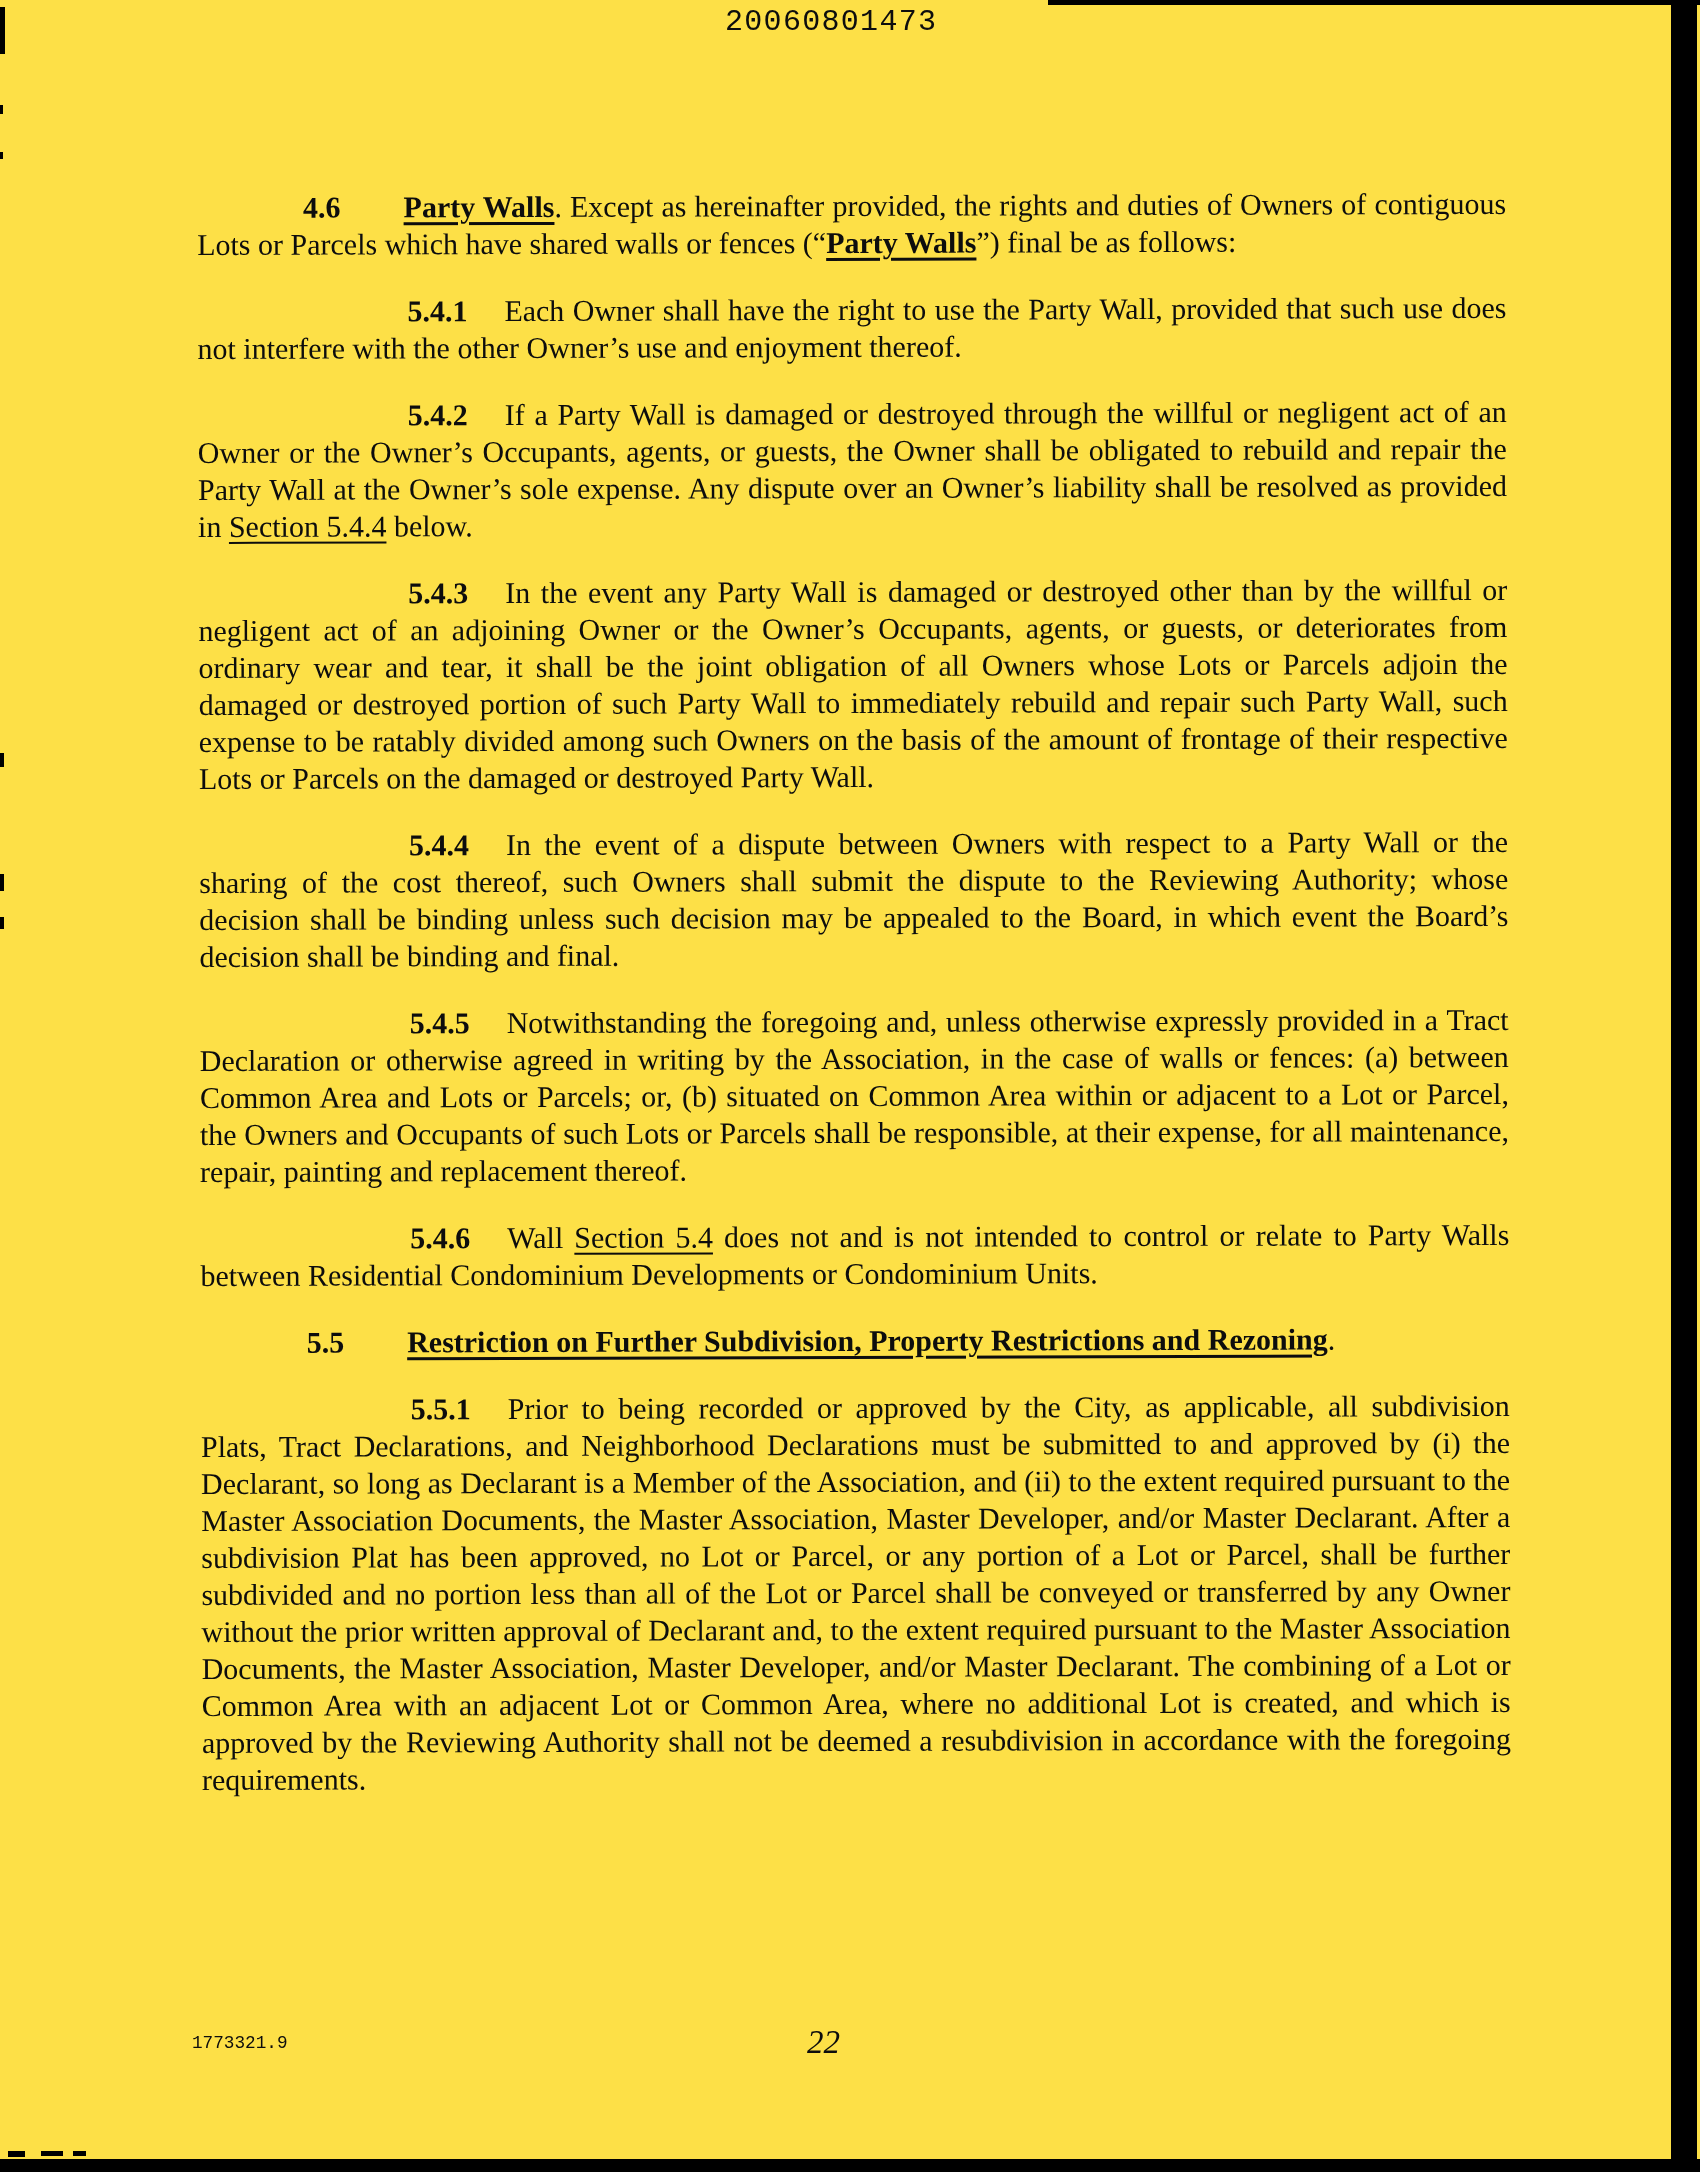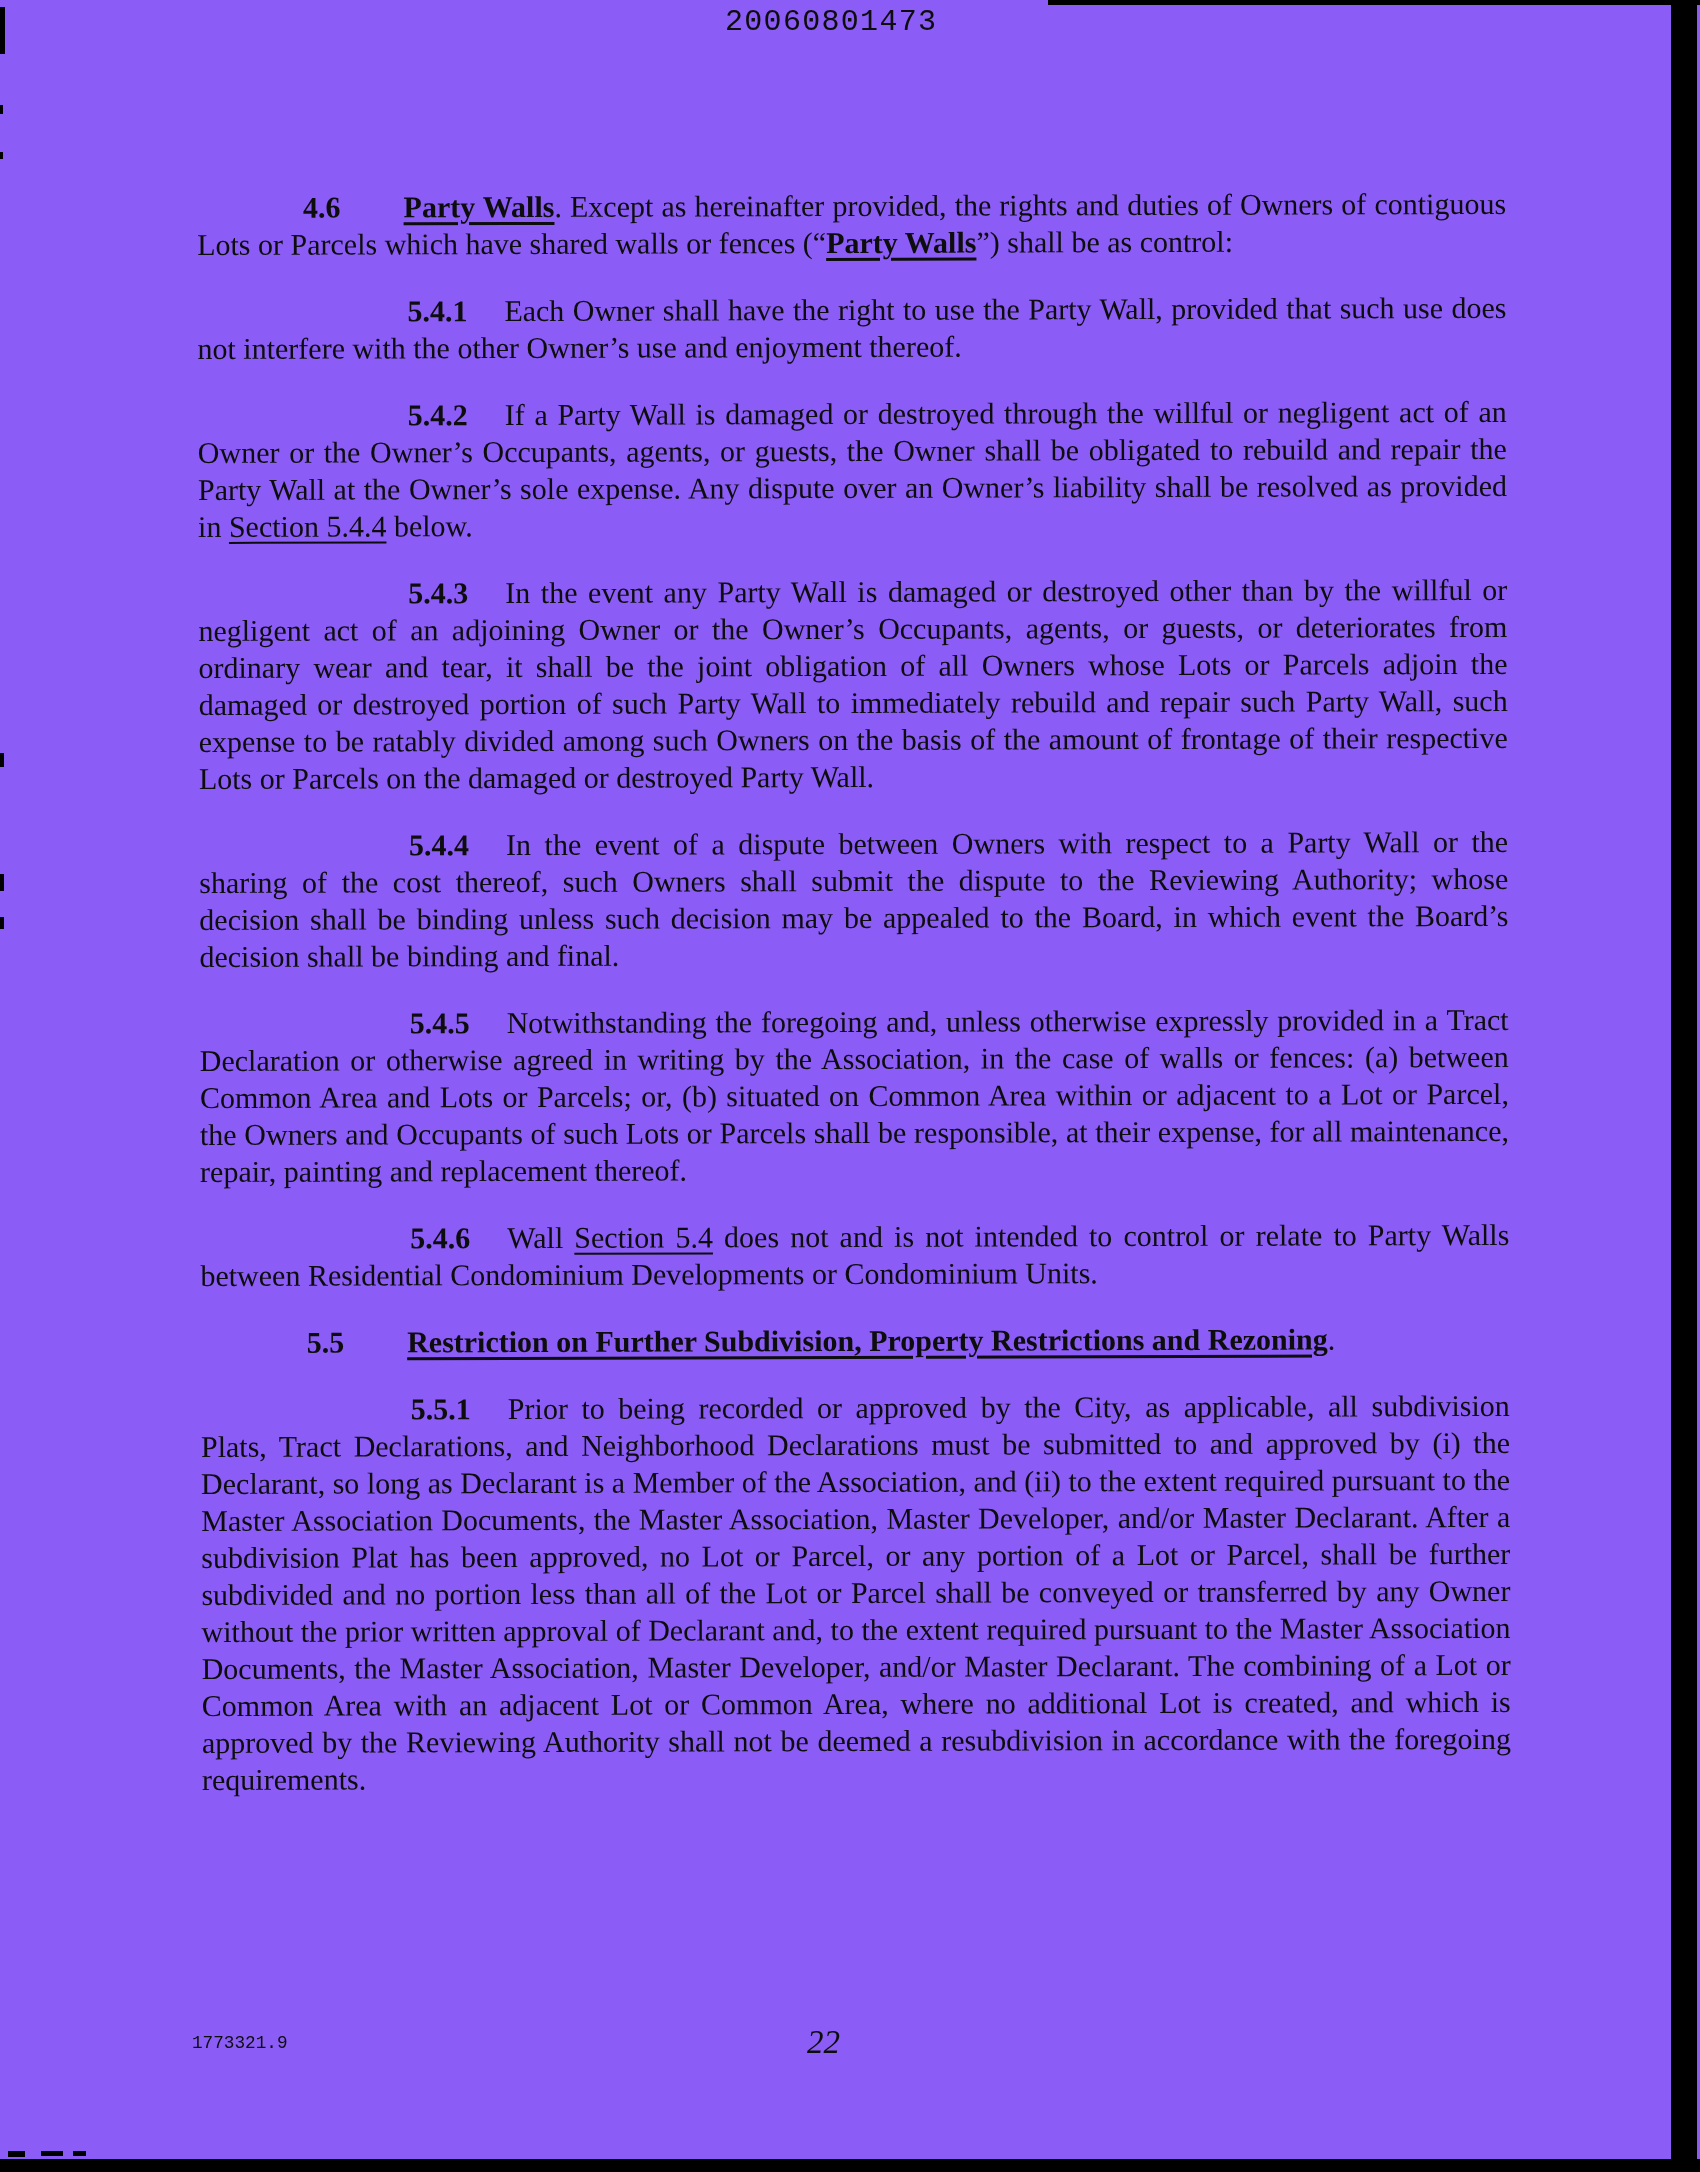--- a/index.html
+++ b/index.html
@@ -1,17 +1,17 @@
 <!DOCTYPE html>
 <html style="font-size:10.5px"><head>
 <meta charset="utf-8">
 <style>
   html,body { margin:0; padding:0; background:#e8e8e8; }
   .page {
-    position:relative; width:1700px; height:2172px; background:#8b5cf6;
+    position:relative; width:1700px; height:2172px; background:#fde047;
     overflow:hidden; font-family:"Liberation Serif", serif; color:#0d0d0d;
   }
   
   .art { position:absolute; background:#000; }
   .top-strip   { left:1048px; top:0; width:652px; height:4.6px; }
   .right-bar   { left:1671px; top:0; width:26px; height:2172px; }
   .bottom-bar  { left:0; top:2159px; width:1700px; height:13.8px; }
   .lm1 { left:0; top:6.6px;   width:4.6px;  height:47px; }
   .lm2 { left:0; top:105px;  width:3.3px;  height:9.2px; }
   .lm3 { left:0; top:152px;  width:3.3px;  height:7.2px; }
@@ -66,21 +66,21 @@
   <div class="art lm5"></div>
   <div class="art lm6"></div>
   <div class="art sm1"></div>
   <div class="art sm2"></div>
   <div class="art sm3"></div>
 
   <div class="doc-number">20060801473</div>
 
   <main class="content">
 
-    <p class="p-head"><span class="num">4.6</span><span class="tab-wide"></span><span class="bu">Party Walls</span><span>.  Except as hereinafter provided, the rights and duties of Owners of contiguous Lots or Parcels which have shared walls or fences (“</span><span class="bu">Party Walls</span><span>”) shall be as control:</span></p>
+    <p class="p-head"><span class="num">4.6</span><span class="tab-wide"></span><span class="bu">Party Walls</span><span>.  Except as hereinafter provided, the rights and duties of Owners of contiguous Lots or Parcels which have shared walls or fences (“</span><span class="bu">Party Walls</span><span>”) final be as follows:</span></p>
 
     <p class="p-sub"><span class="num">5.4.1</span><span class="tab-sub"></span><span>Each Owner shall have the right to use the Party Wall, provided that such use does not interfere with the other Owner’s use and enjoyment thereof.</span></p>
 
     <p class="p-sub"><span class="num">5.4.2</span><span class="tab-sub"></span><span>If a Party Wall is damaged or destroyed through the willful or negligent act of an Owner or the Owner’s Occupants, agents, or guests, the Owner shall be obligated to rebuild and repair the Party Wall at the Owner’s sole expense.  Any dispute over an Owner’s liability shall be resolved as provided in </span><span class="u">Section 5.4.4</span><span> below.</span></p>
 
     <p class="p-sub"><span class="num">5.4.3</span><span class="tab-sub"></span><span>In the event any Party Wall is damaged or destroyed other than by the willful or negligent act of an adjoining Owner or the Owner’s Occupants, agents, or guests, or deteriorates from ordinary wear and tear, it shall be the joint obligation of all Owners whose Lots or Parcels adjoin the damaged or destroyed portion of such Party Wall to immediately rebuild and repair such Party Wall, such expense to be ratably divided among such Owners on the basis of the amount of frontage of their respective Lots or Parcels on the damaged or destroyed Party Wall.</span></p>
 
     <p class="p-sub"><span class="num">5.4.4</span><span class="tab-sub"></span><span>In the event of a dispute between Owners with respect to a Party Wall or the sharing of the cost thereof, such Owners shall submit the dispute to the Reviewing Authority; whose decision shall be binding unless such decision may be appealed to the Board, in which event the Board’s decision shall be binding and final.</span></p>
 
     <p class="p-sub"><span class="num">5.4.5</span><span class="tab-sub"></span><span>Notwithstanding the foregoing and, unless otherwise expressly provided in a Tract Declaration or otherwise agreed in writing by the Association, in the case of walls or fences: (a) between Common Area and Lots or Parcels; or, (b) situated on Common Area within or adjacent to a Lot or Parcel, the Owners and Occupants of such Lots or Parcels shall be responsible, at their expense, for all maintenance, repair, painting and replacement thereof.</span></p>

